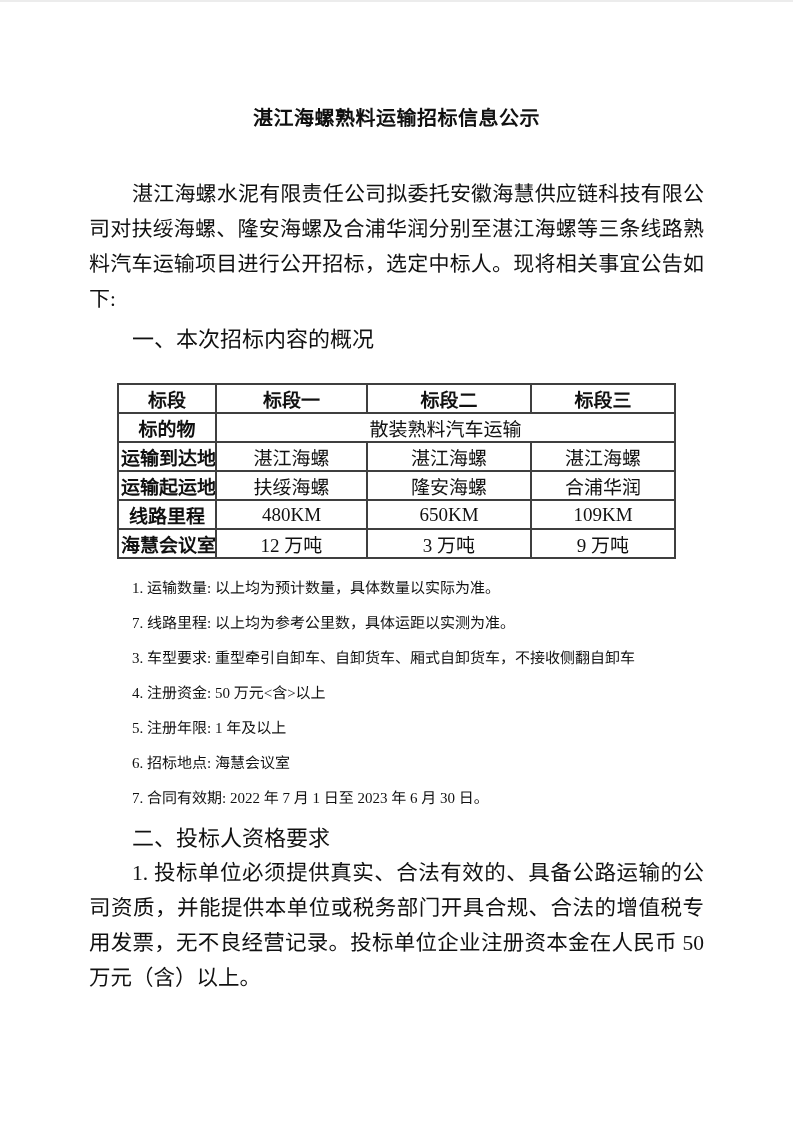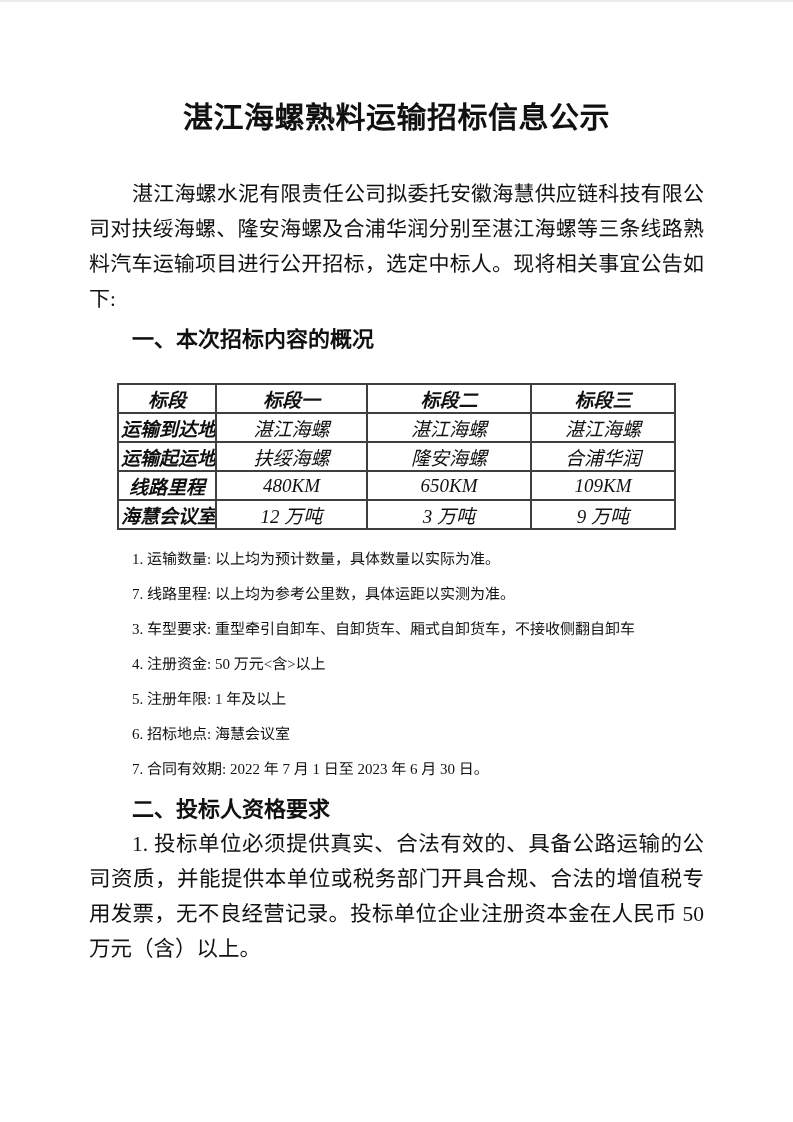--- a/index.html
+++ b/index.html
@@ -20,57 +20,56 @@
     top: 0; left: 0; right: 0;
     height: 2px;
     background: #ececec;
   }
   .page {
     padding: 0 89px;
   }
   .doc-title {
     margin-top: 97px;
     text-align: center;
-    font-size: 30px;
+    font-size: 20px;
     line-height: 42px;
     font-weight: bold;
     font-family: "Liberation Sans", "DejaVu Sans", sans-serif;
     letter-spacing: 0.5px;
   }
   .intro {
     margin: 38px 0 0 0;
     font-size: 21px;
     line-height: 35px;
     text-align: justify;
     text-indent: 43px;
   }
   .section-heading {
     margin: 5px 0 0 0;
     font-size: 22px;
     line-height: 35px;
-    font-weight: bold;
+    font-weight: normal;
     font-family: "Liberation Sans", "DejaVu Sans", sans-serif;
     text-indent: 43px;
   }
   table.bid-table {
     margin: 26px auto 0 auto;
     width: 533px;
     border-collapse: collapse;
     table-layout: fixed;
     font-size: 19px;
   }
   table.bid-table td, table.bid-table th {
     border: 2px solid #3f3f3f;
     height: 25px;
     padding: 0 2px;
     text-align: center;
     vertical-align: middle;
     overflow: hidden;
     white-space: nowrap;
-    font-style: italic;
   }
   table.bid-table th, table.bid-table td.row-label {
     font-weight: bold;
     font-family: "Liberation Sans", "DejaVu Sans", sans-serif;
     font-size: 19px;
   }
   table.bid-table td {
     font-weight: normal;
   }
   .col-1 { width: 92px; }
@@ -110,20 +109,24 @@
 
   <table class="bid-table">
     <tbody>
         <tr>
       <th class="col-1">标段</th>
       <th class="col-2">标段一</th>
       <th class="col-3">标段二</th>
       <th class="col-4">标段三</th>
     </tr>
     <tr>
+      <td class="row-label">标的物</td>
+      <td colspan="3">散装熟料汽车运输</td>
+    </tr>
+    <tr>
       <td class="row-label">运输到达地</td>
       <td>湛江海螺</td>
       <td>湛江海螺</td>
       <td>湛江海螺</td>
     </tr>
     <tr>
       <td class="row-label">运输起运地</td>
       <td>扶绥海螺</td>
       <td>隆安海螺</td>
       <td>合浦华润</td>

